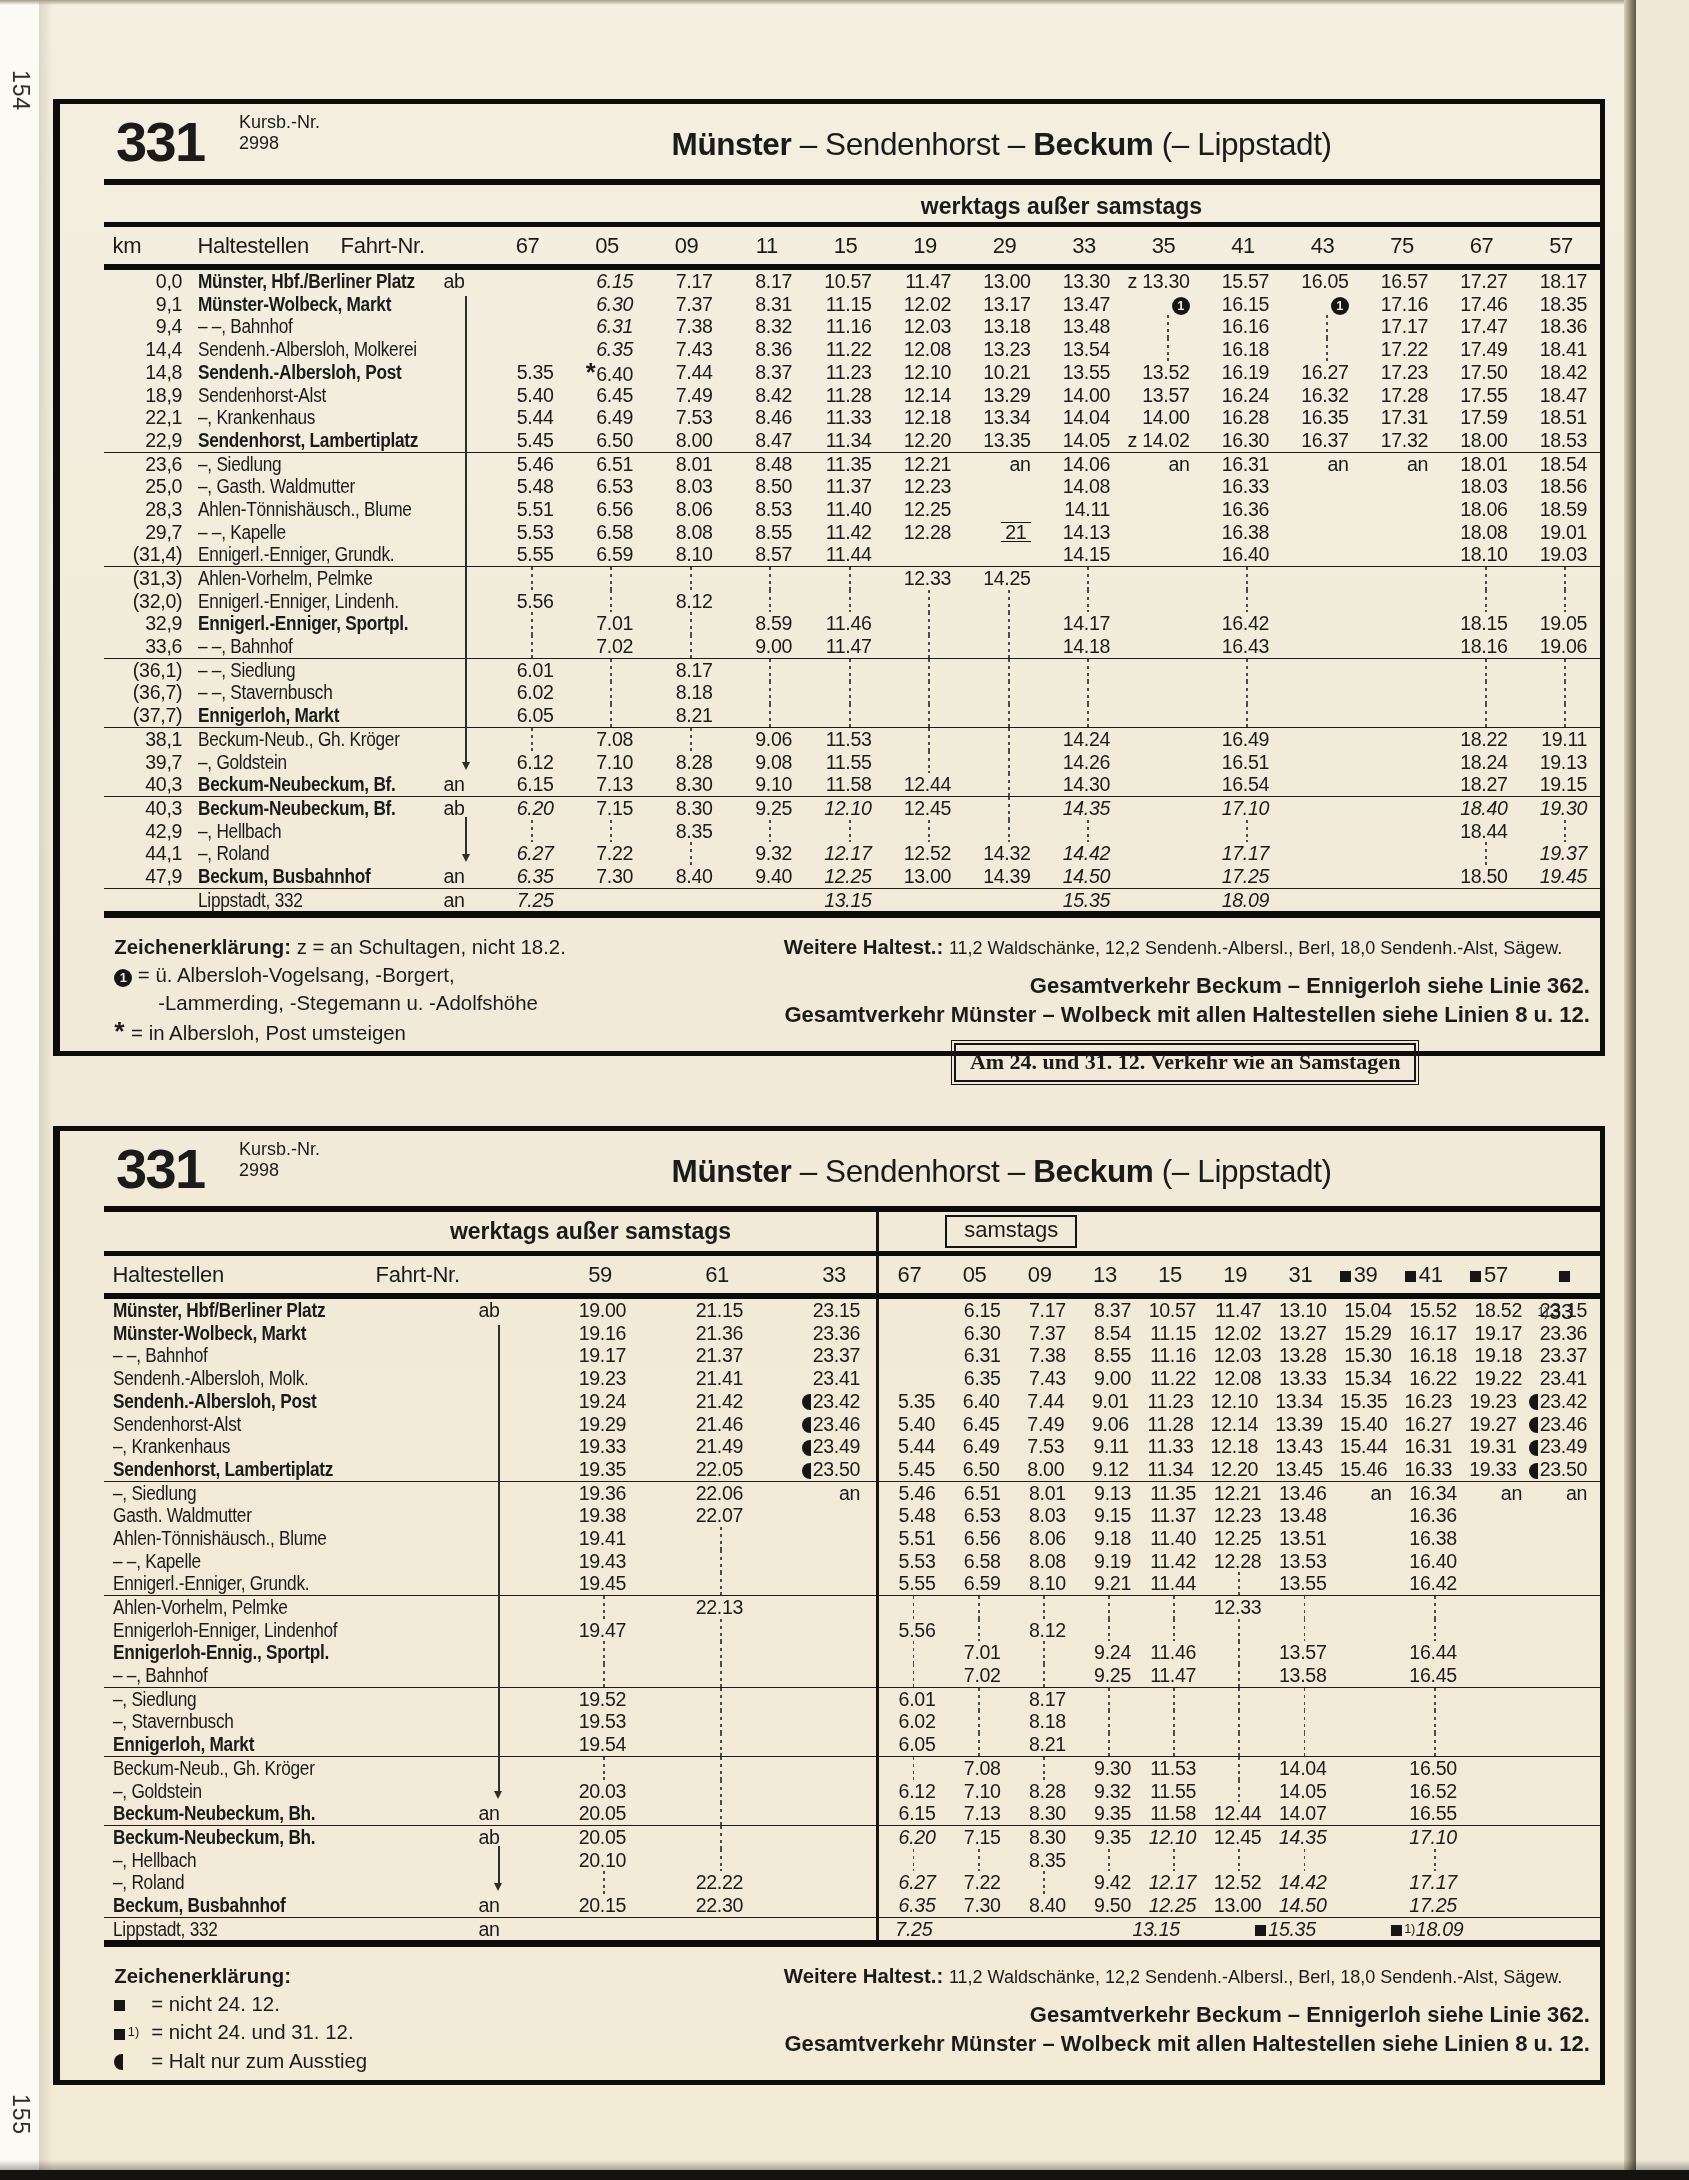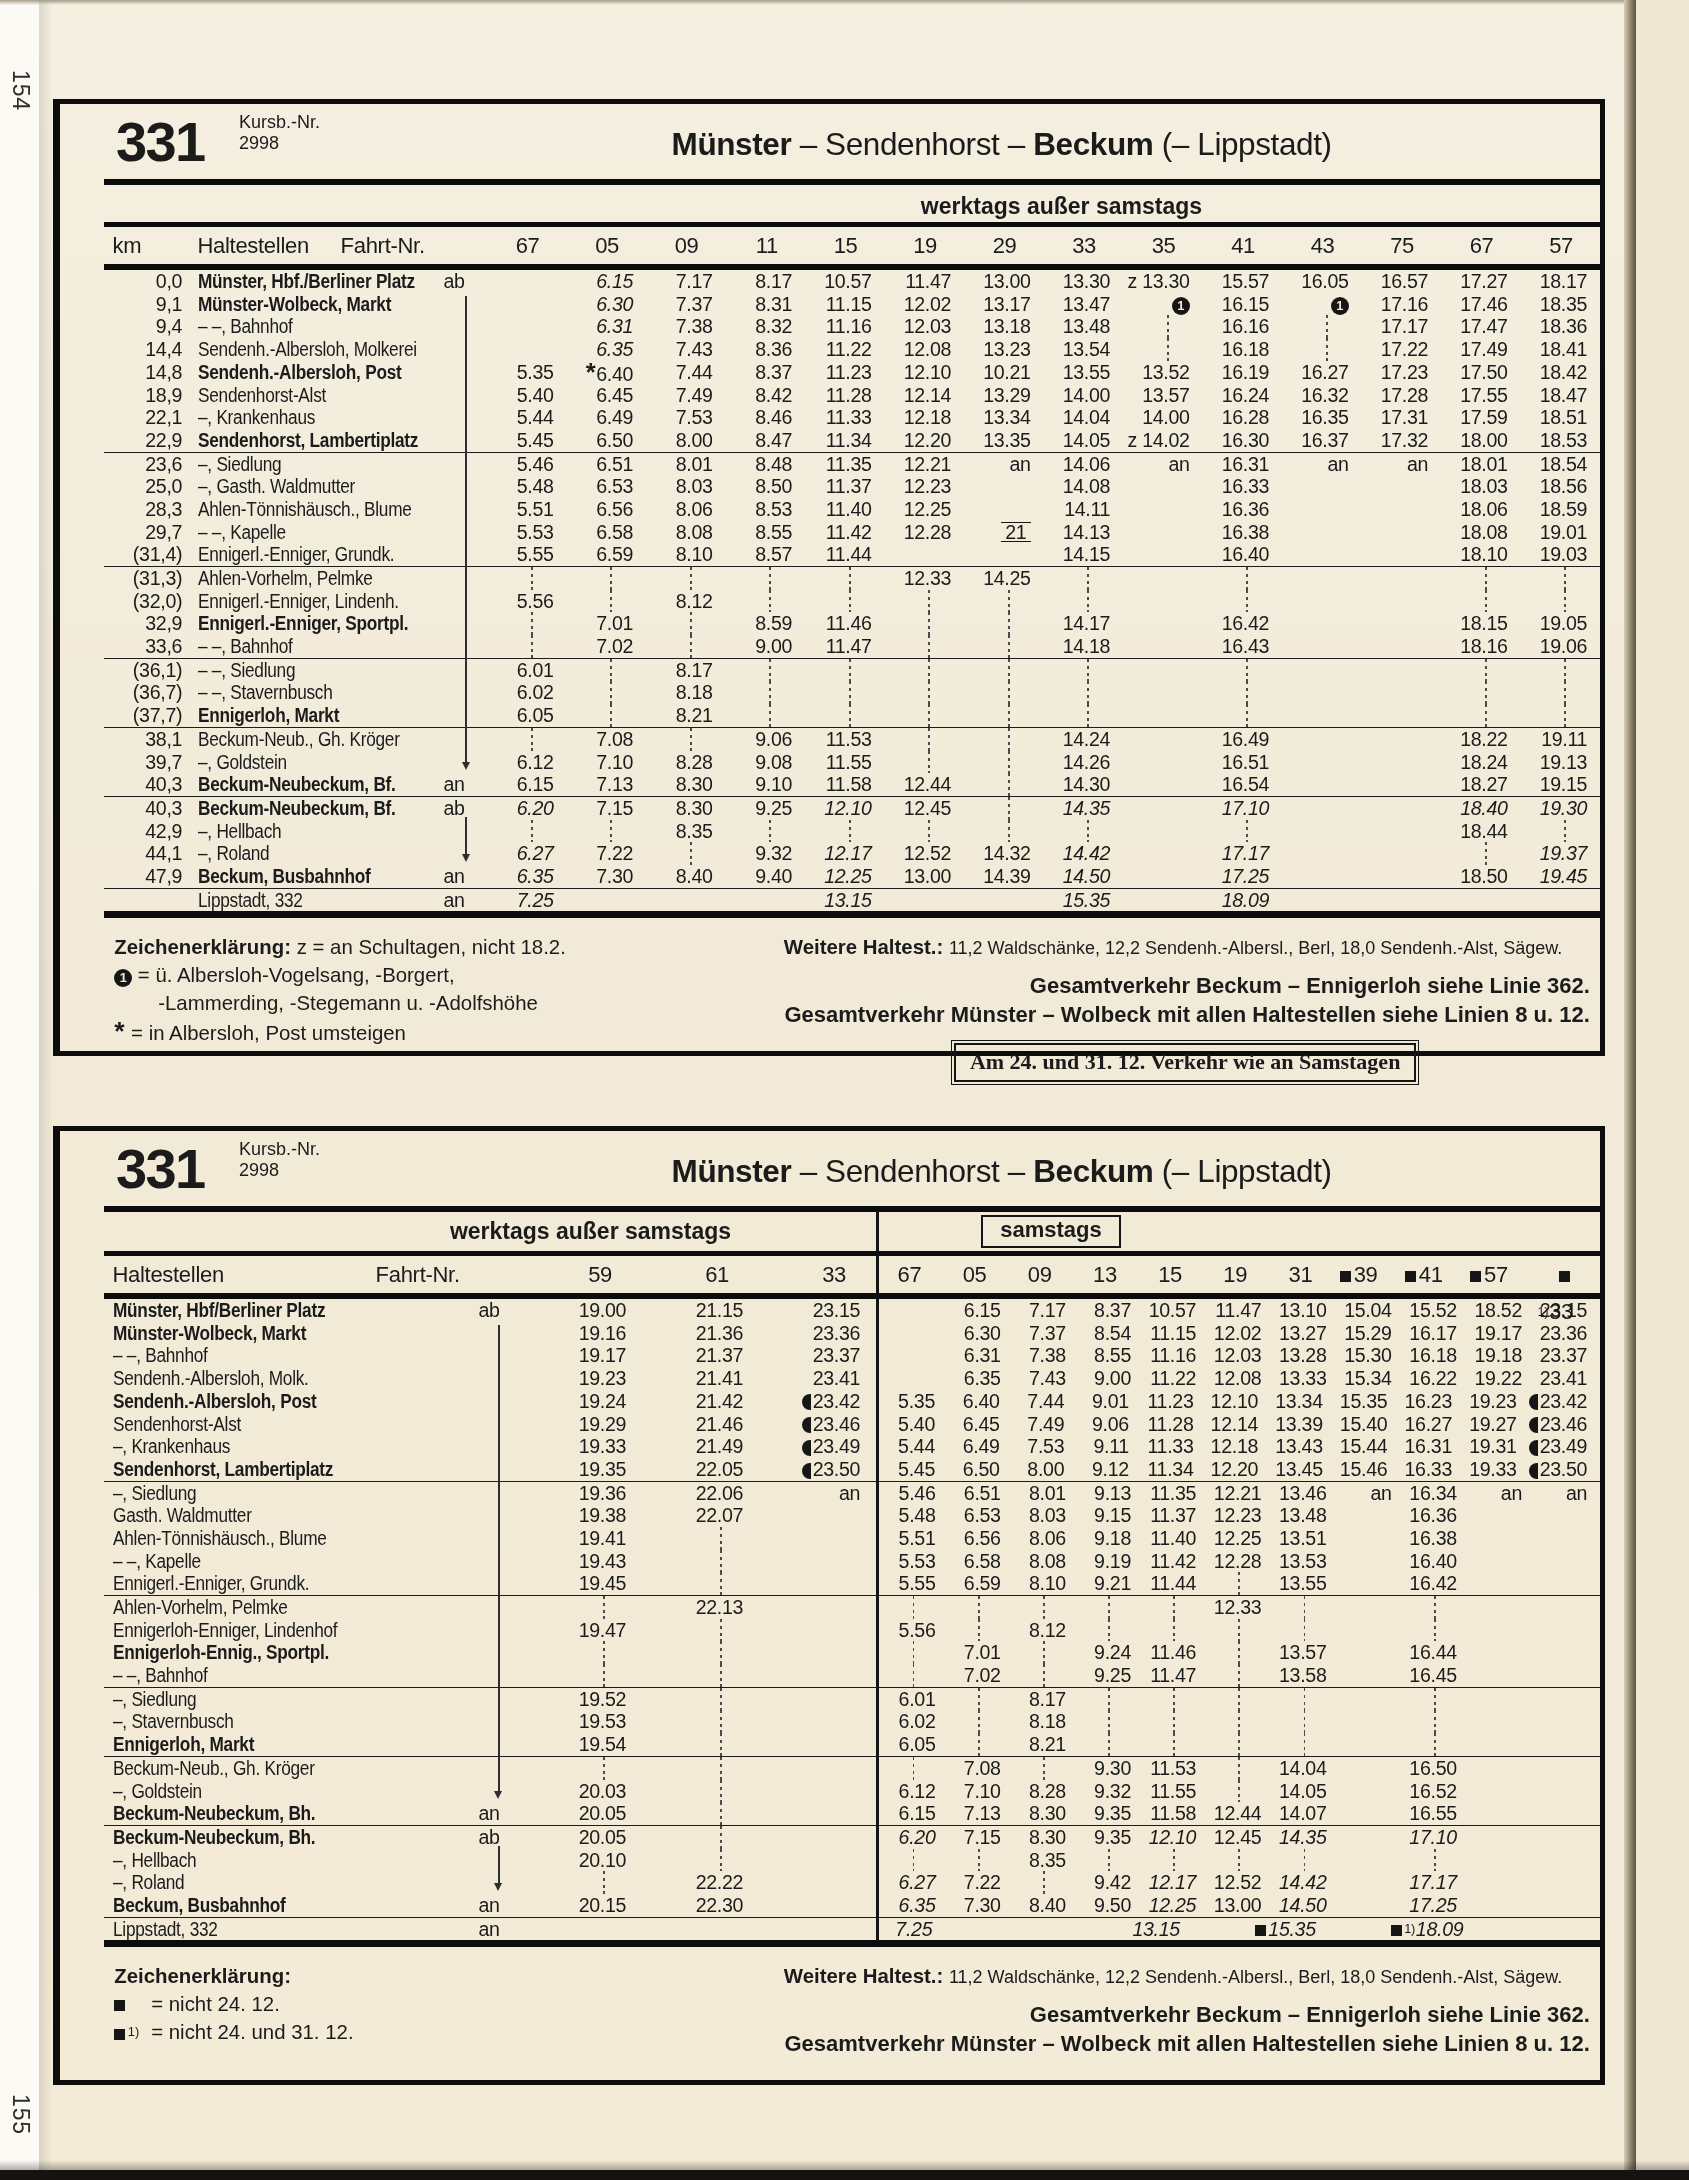--- a/index.html
+++ b/index.html
@@ -39,21 +39,21 @@
   .band1{position:relative;height:37px;}
   .band1 span{position:absolute;left:64%;top:7.7px;transform:translateX(-50%);font-weight:700;font-size:23px;white-space:nowrap;}
 
   .grid{display:grid;}
   .t1g{grid-template-columns:85px 251px 47px repeat(14,1fr);}
   .t2g{grid-template-columns:371px 47px 117px 117px 117px 10.2px repeat(11,1fr);}
 
   .band2{height:39px;}
   .b2l{grid-column:1/6;text-align:center;padding-left:204px;font-weight:700;font-size:23px;line-height:39px;white-space:nowrap;}
   .b2r{grid-column:7/18;position:relative;}
-  .samsbox{display:inline-block;margin-left:98px;margin-top:2.6px;border:2.6px solid #151515;padding:0.9px 17px 2.6px 17px;font-weight:700;font-size:22px;background:transparent;}
+  .samsbox{display:inline-block;margin-left:62px;margin-top:2.6px;border:2.6px solid #151515;padding:0.9px 17px 2.6px 17px;font-weight:400;font-size:22px;background:transparent;}
 
   .hdr{height:37px;align-items:center;}
   .hdr .c{line-height:37px;height:37px;font-size:22px;}
   .nmh{display:flex;justify-content:space-between;padding:0 15.3px 0 8.5px;}
   .kmh{text-align:left;padding-left:8.5px;}
 
   .tbody{position:relative;}
   .row{height:22.7px;}
   .row.sep{border-top:1.7px solid #1c1c1c;}
   .c{height:22.7px;line-height:22.7px;position:relative;font-size:19.6px;letter-spacing:-0.3px;box-sizing:border-box;}
@@ -1572,20 +1572,21 @@
         <div class="ahead" style="left: 390px; top: 492px;"></div>
         <div class="aline" style="left: 394px; top: 547px; height: 37px;"></div>
         <div class="ahead" style="left: 390px; top: 584px;"></div>
       </div>
     <div class="hr hr-d"></div>
     <div class="leg">
       <div class="leg-left">
         <div class="ll"><b>Zeichenerklärung:</b></div>
         <div class="ll"><span class="legsym"><span class="sq"></span></span><span>= nicht 24. 12.</span></div>
         <div class="ll"><span class="legsym"><span class="sq"></span><span class="supn">1)</span></span><span>= nicht 24. und 31. 12.</span></div>
+        <div class="ll"><span class="legsym"><span class="half"></span></span><span>= Halt nur zum Ausstieg</span></div>
       </div>
       <div class="leg-right">
         <div><b>Weitere Haltest.:</b> <span class="small">11,2 Waldschänke, 12,2 Sendenh.-Albersl., Berl, 18,0 Sendenh.-Alst, Sägew.</span></div>
         <div class="gb gb1">Gesamtverkehr Beckum – Ennigerloh siehe Linie 362.</div>
         <div class="gb">Gesamtverkehr Münster – Wolbeck mit allen Haltestellen siehe Linien 8 u. 12.</div>
       </div>
     </div>
   </section>
 
   <div class="tedge"></div>

